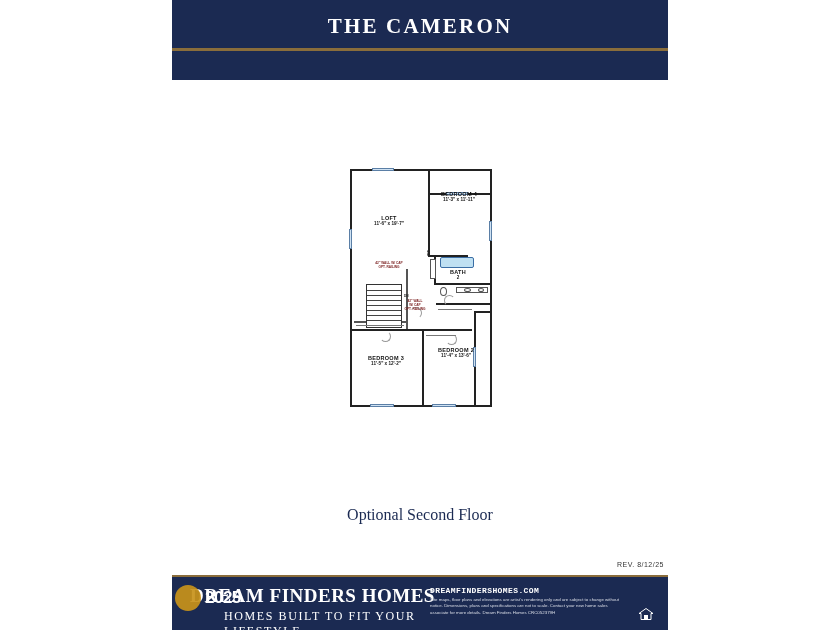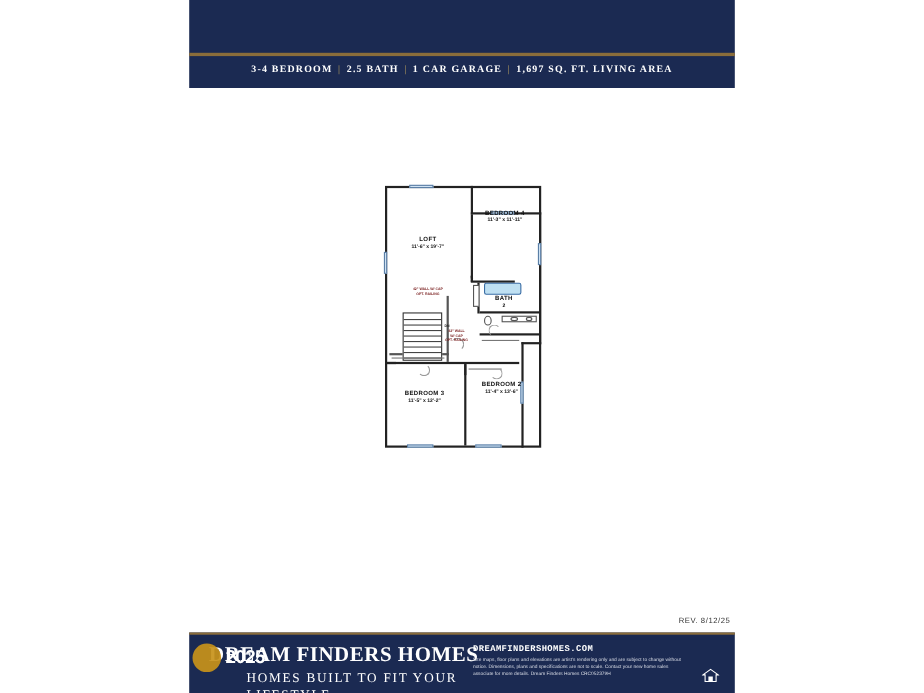--- a/index.html
+++ b/index.html
@@ -274,24 +274,22 @@
     font-size: 17px;
     font-weight: bold;
     color: #ffffff;
     letter-spacing: -.5px;
   }
 </style>
 </head>
 <body>
 
 <div class="header">
+  <div class="header-title">THE CAMERON</div>
   <div class="header-rule"></div>
-  <div class="header-specs">
-    <span>3-4 BEDROOM</span><span class="sep">|</span><span>2.5 BATH</span><span class="sep">|</span><span>1 CAR GARAGE</span><span class="sep">|</span><span>1,697 SQ. FT. LIVING AREA</span>
-  </div>
 </div>
 
 <div class="plan">
   <div class="outline"></div>
 
   <div class="wall" style="left:78px; top:0px; width:2px; height:26px;"></div>
   <div class="wall" style="left:78px; top:24px; width:64px; height:2px;"></div>
   <div class="wall" style="left:140px; top:24px; width:2px; height:120px;"></div>
   <div class="wall" style="left:124px; top:142px; width:18px; height:2px;"></div>
   <div class="wall" style="left:124px; top:142px; width:2px; height:96px;"></div>
@@ -378,20 +376,21 @@
     <div>OPT. RAILING</div>
   </div>
   <div class="tiny-note" style="left:46px; top:130px; width:38px;">
     <div>42" WALL</div>
     <div>W/ CAP</div>
     <div>OPT. RAILING</div>
   </div>
 </div>
 
 <div class="caption">
+  <div>Optional Second Floor</div>
 </div>
 
 <div class="rev">REV. 8/12/25</div>
 
 <div class="footer">
   <div class="footer-rule"></div>
 
   <div class="logo-block">
     <div class="logo-name">DREAM FINDERS HOMES</div>
     <div class="logo-tag">HOMES BUILT TO FIT YOUR LIFESTYLE</div>

